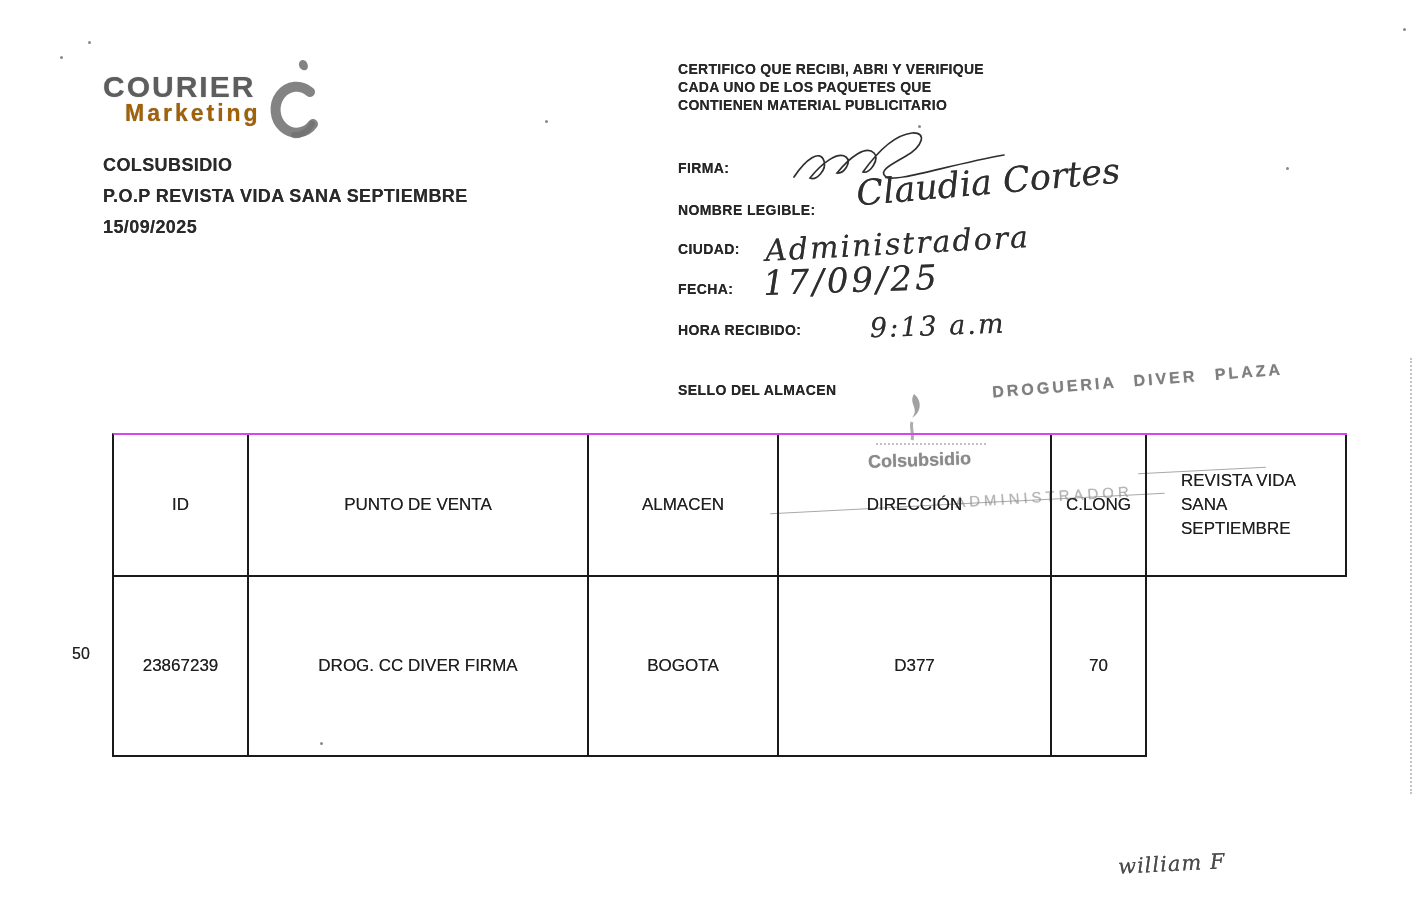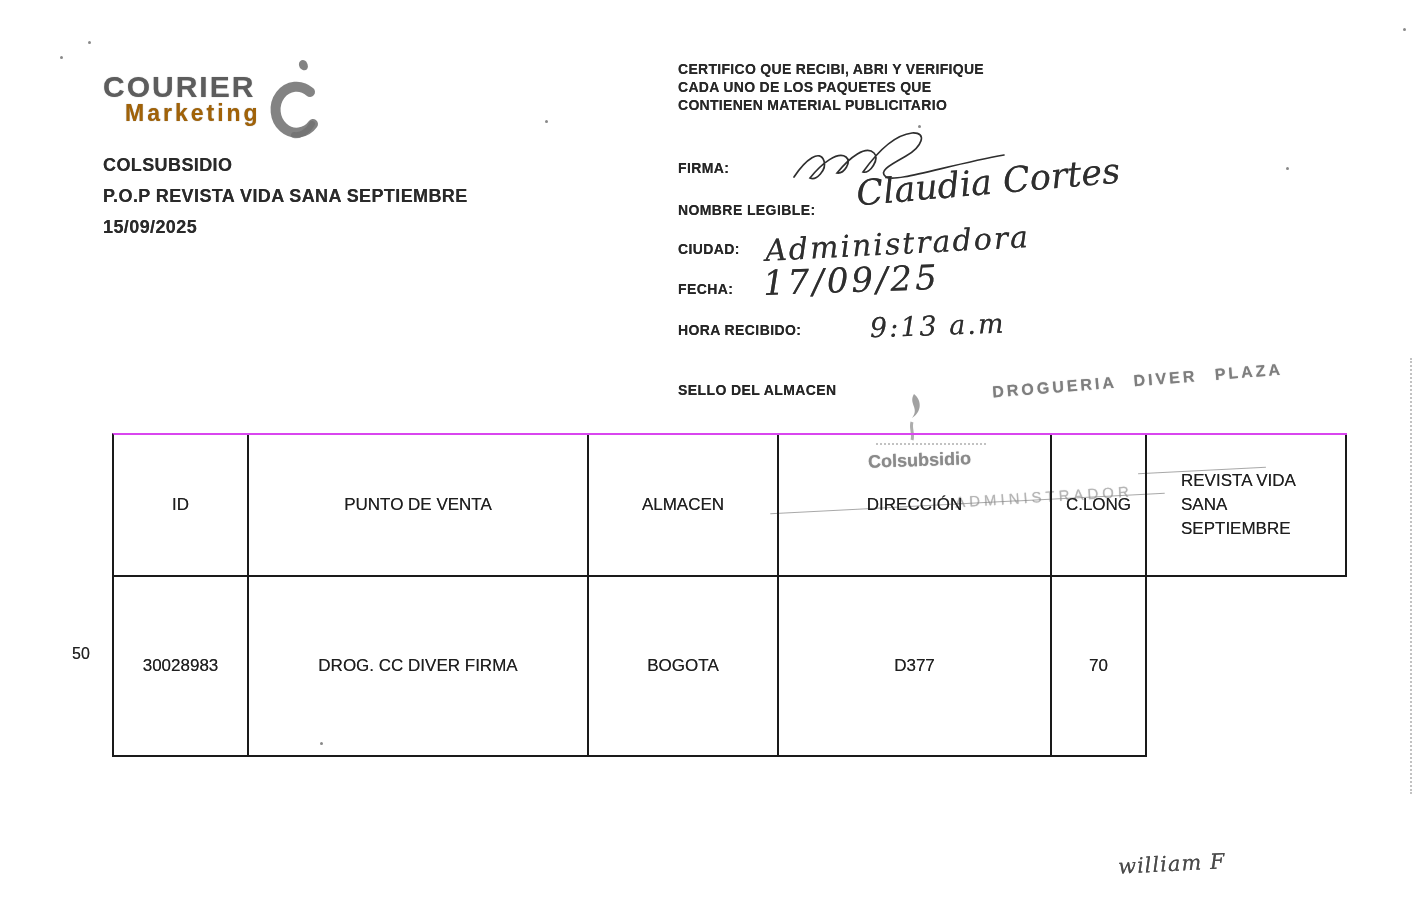--- a/index.html
+++ b/index.html
@@ -112,21 +112,21 @@
 
   <div class="abs doc-table">
 
     <div class="cell">ID</div>
     <div class="cell">PUNTO DE VENTA</div>
     <div class="cell">ALMACEN</div>
     <div class="cell">DIRECCIÓN</div>
     <div class="cell">C.LONG</div>
     <div class="cell" style="text-align:left;justify-content:flex-start;padding-left:34px">REVISTA VIDA SANA SEPTIEMBRE</div>
 
-    <div class="cell">30028983</div>
+    <div class="cell">23867239</div>
     <div class="cell">DROG. CC DIVER FIRMA</div>
     <div class="cell">BOGOTA</div>
     <div class="cell">D377</div>
     <div class="cell">70</div>
   </div>
 
   <div class="abs hand" style="left:1118px;top:852px;font-size:21px;color:#4a4a4a;transform:rotate(-3deg);letter-spacing:1px">william F</div>
 
 </div>
 

